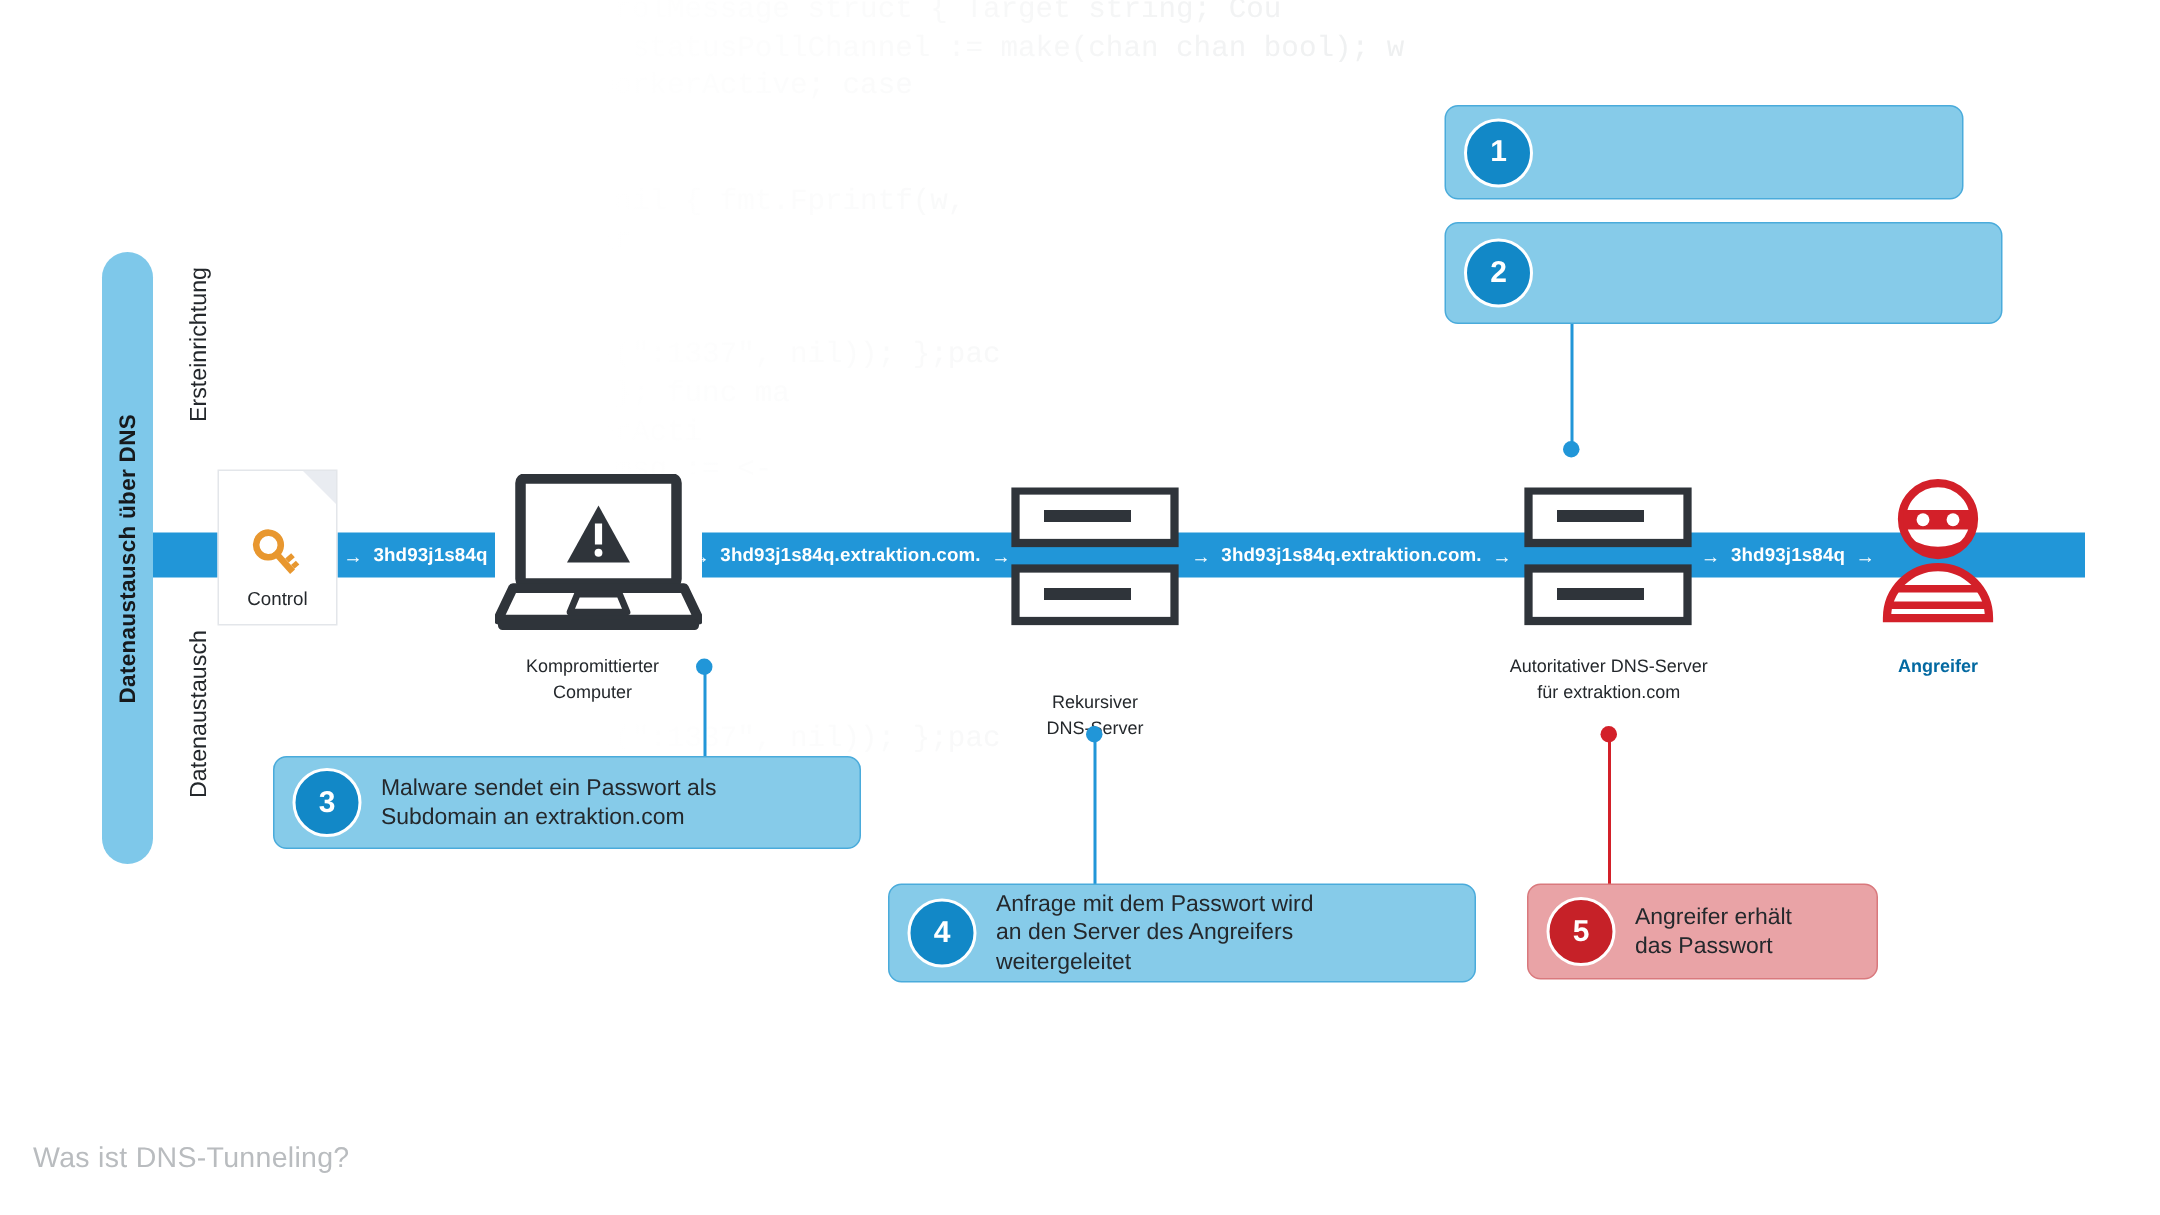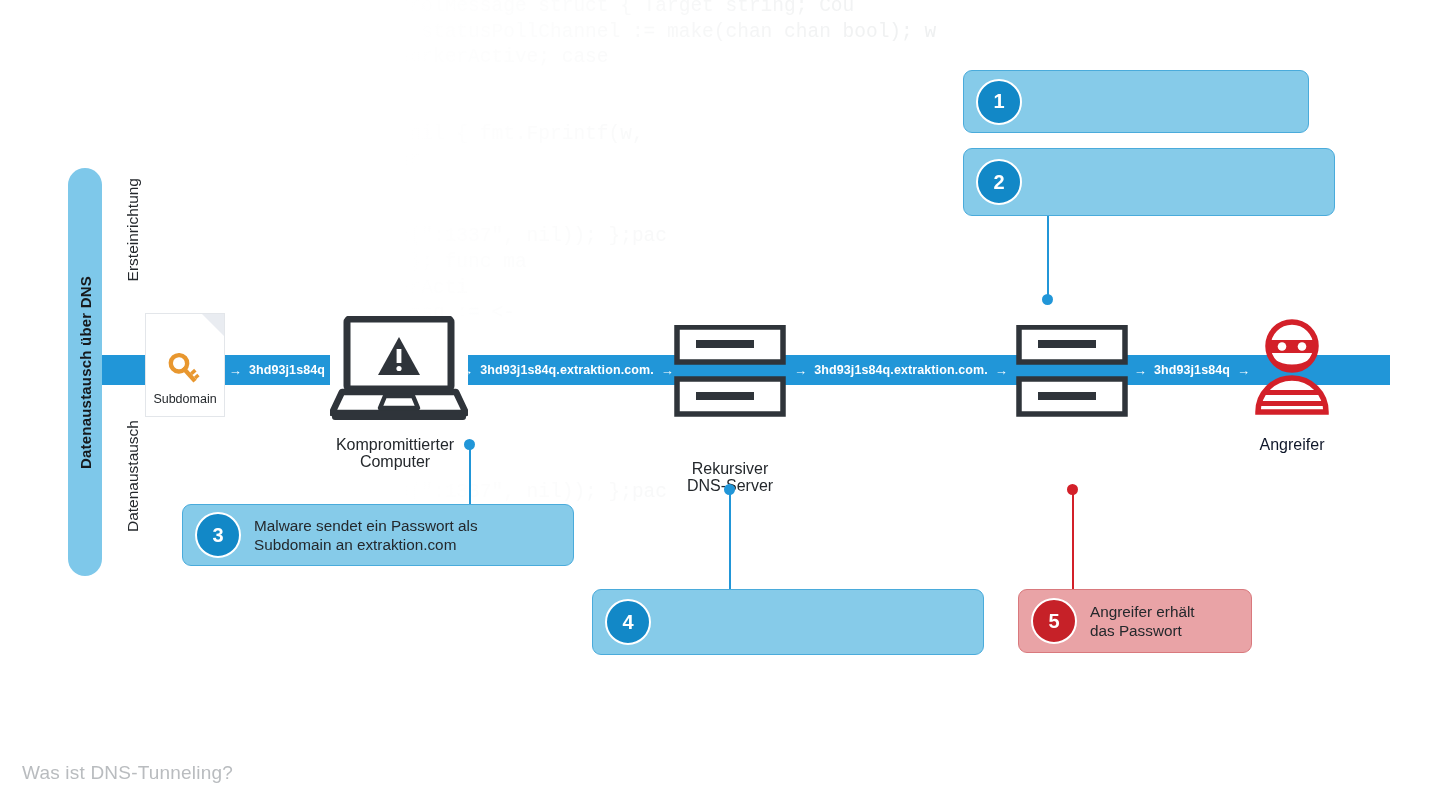--- a/index.html
+++ b/index.html
@@ -69,23 +69,23 @@
     display:flex;align-items:center;justify-content:center;gap:7px;
     color:#ffffff;font-weight:bold;font-size:12.5px;letter-spacing:.1px;
     white-space:nowrap;
   }
   .arw{font-size:13px;line-height:1;font-weight:bold;}
 
   
   .node{position:absolute;}
   .nodelabel{
     position:absolute;text-align:center;
-    font-size:16px;line-height:17px;color:#24282c;font-weight:normal;
-  }
-  .nodelabel.attacker{color:#0f172a;font-weight:normal;}
+    font-size:12px;line-height:17px;color:#24282c;font-weight:normal;
+  }
+  .nodelabel.attacker{color:#0369a1;font-weight:bold;}
 
   
   .doc{
     position:absolute;left:145px;top:313px;width:78px;height:102px;
     background:#ffffff;border:1px solid #e3e6ea;
     box-shadow:0 0 0 0 rgba(0,0,0,0);
   }
   .doc .fold{
     position:absolute;right:0;top:0;width:22px;height:22px;
     background:#e9ecf1;
@@ -180,21 +180,21 @@
       <svg width="40" height="40" viewBox="0 0 40 40">
         <g transform="rotate(-42 20 20)">
           <circle cx="20" cy="11" r="8.2" fill="none" stroke="#e8972f" stroke-width="4.4"></circle>
           <circle cx="20" cy="11" r="2.6" fill="#ffffff"></circle>
           <rect x="17.8" y="17" width="4.4" height="18" fill="#e8972f"></rect>
           <rect x="22.2" y="25.2" width="5.4" height="3.6" fill="#e8972f"></rect>
           <rect x="22.2" y="31" width="4.4" height="3.4" fill="#e8972f"></rect>
         </g>
       </svg>
     </div>
-    <div class="dlabel">Subdomain</div>
+    <div class="dlabel">Control</div>
   </div>
 
   <div class="node" style="left:330px;top:316px;">
     <svg width="138" height="106" viewBox="0 0 138 106">
       <rect x="0" y="0" width="138" height="106" fill="#ffffff"></rect>
 
       <rect x="17" y="3" width="104" height="70" rx="3" fill="#ffffff" stroke="#2f343a" stroke-width="7"></rect>
 
       <path d="M69 21 L90 59 L48 59 Z" fill="#2f343a"></path>
       <rect x="66.6" y="33" width="4.8" height="14" fill="#ffffff"></rect>
@@ -222,20 +222,22 @@
 DNS-Server</div>
 
   <div class="node" style="left:1016px;top:325px;">
     <svg width="112" height="93" viewBox="0 0 112 93">
       <rect x="3" y="2" width="106" height="35" fill="#ffffff" stroke="#2f343a" stroke-width="5.5"></rect>
       <rect x="22" y="15" width="58" height="8" fill="#2f343a"></rect>
       <rect x="3" y="54" width="106" height="35" fill="#ffffff" stroke="#2f343a" stroke-width="5.5"></rect>
       <rect x="22" y="67" width="58" height="8" fill="#2f343a"></rect>
     </svg>
   </div>
+  <div class="nodelabel" style="left:955px;top:436px;width:235px;white-space:pre-line;">Autoritativer DNS-Server
+für extraktion.com</div>
 
   <div class="node" style="left:1252px;top:316px;">
     <svg width="80" height="100" viewBox="0 0 80 100">
 
       <circle cx="40" cy="30" r="24" fill="#ffffff" stroke="#d32029" stroke-width="5.5"></circle>
 
       <path d="M17 24 h46 v13 h-46 z" fill="#d32029"></path>
       <circle cx="30" cy="30.5" r="4.3" fill="#ffffff"></circle>
       <circle cx="50" cy="30.5" r="4.3" fill="#ffffff"></circle>
 
@@ -270,20 +272,23 @@
   </div>
 
   <div class="callout blue" style="left:182px;top:504px;width:392px;height:62px;">
     <div class="badge blue">3</div>
     <div class="ctext">Malware sendet ein Passwort als
 Subdomain an extraktion.com</div>
   </div>
 
   <div class="callout blue" style="left:592px;top:589px;width:392px;height:66px;">
     <div class="badge blue">4</div>
+    <div class="ctext">Anfrage mit dem Passwort wird
+an den Server des Angreifers
+weitergeleitet</div>
   </div>
 
   <div class="callout red" style="left:1018px;top:589px;width:234px;height:64px;">
     <div class="badge red">5</div>
     <div class="ctext">Angreifer erhält
 das Passwort</div>
   </div>
 
   <div class="footer-cap">Was ist DNS-Tunneling?</div>
 

